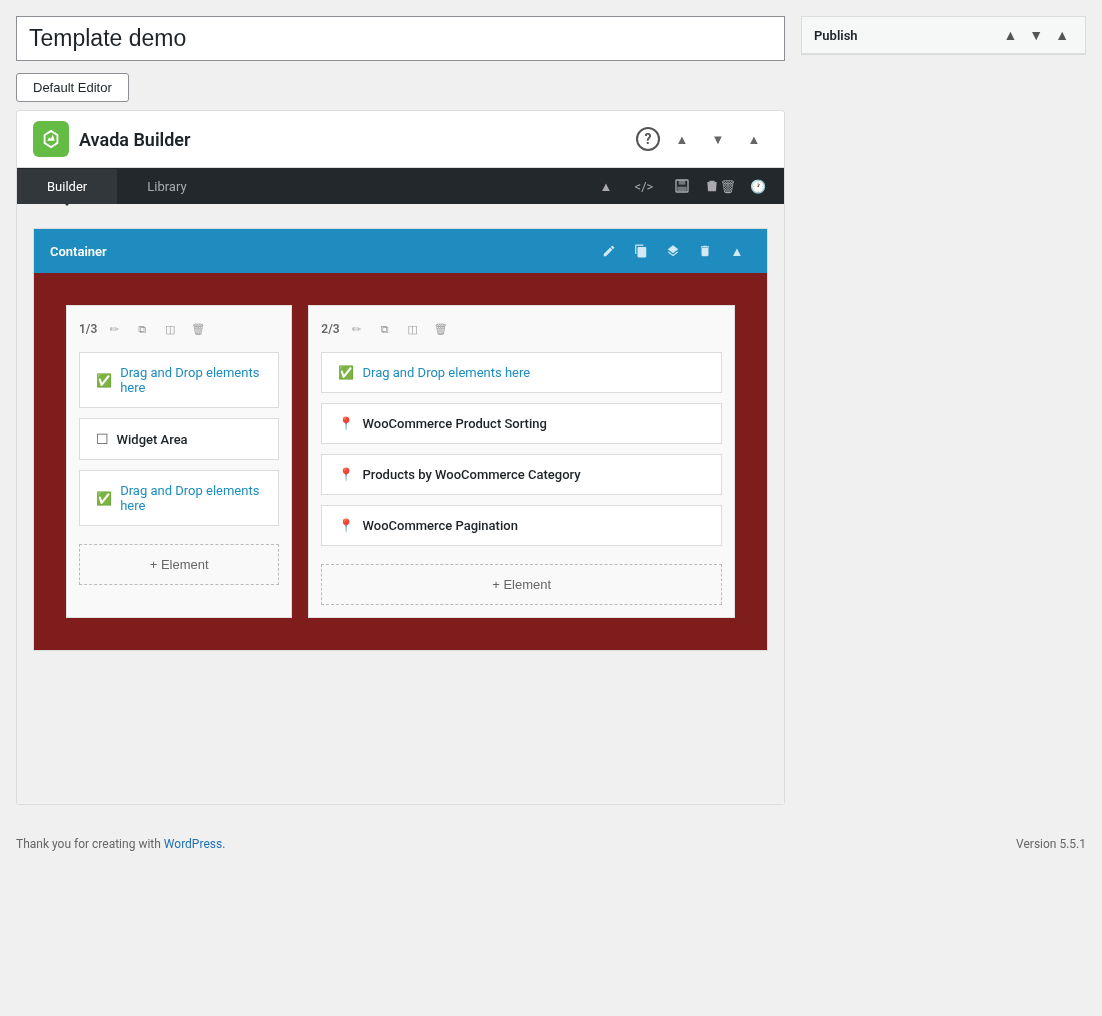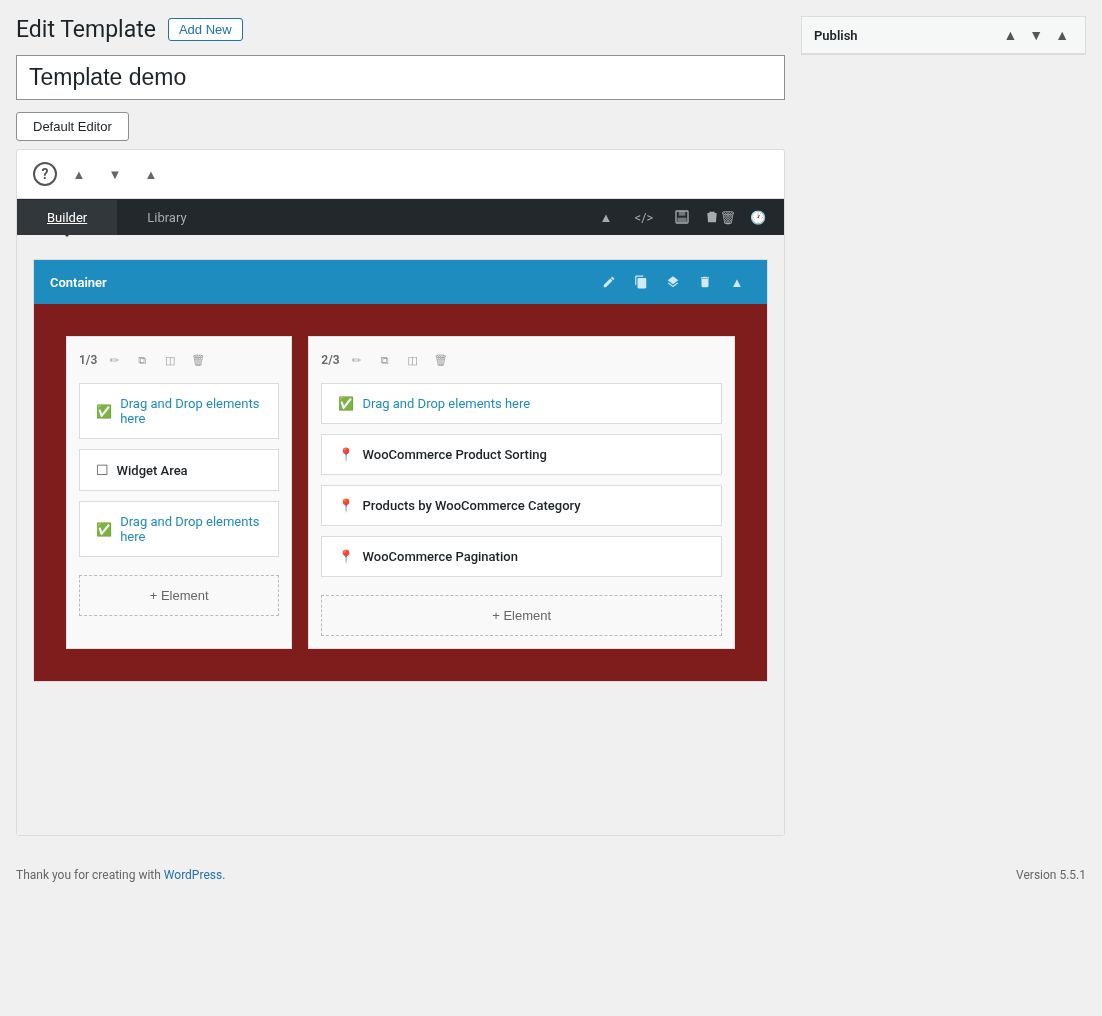--- a/index.html
+++ b/index.html
@@ -141,21 +141,20 @@
     .builder-tab {
       padding: 10px 30px;
       color: #a8aaad;
       cursor: pointer;
       font-size: 13px;
       position: relative;
     }
     .builder-tab.active {
       background: #32373c;
       color: #fff;
-      text-decoration: underline;
     }
     .builder-tab.active::after {
       content: '';
       position: absolute;
       bottom: -8px;
       left: 50%;
       transform: translateX(-50%);
       border: 6px solid transparent;
       border-top-color: #32373c;
     }
@@ -348,35 +347,40 @@
     .check-icon { color: #1e8cbe; }
     .woo-icon { color: #7f54b3; }
   </style>
 </head>
 <body>
 
 <div class="page-wrapper">
   <div class="main-column">
 
     
-    <div class="page-header">
-      <h1 class="page-title">Edit Template</h1>
-      <button class="add-new-btn">Add New</button>
-    </div>
 
     
     <input type="text" class="template-name-input" value="Template demo" style="">
 
     
     <button class="default-editor-btn">Default Editor</button>
 
     
     <div class="avada-panel">
 
       <div class="avada-panel-header">
+        <div class="avada-logo-area">
+          <div class="avada-logo">
+            <svg viewBox="0 0 24 24" fill="white">
+              <path d="M12 2L4 7v10l8 5 8-5V7L12 2zm0 2.5l6 3.75v7.5L12 19.5l-6-3.75v-7.5L12 4.5z"></path>
+              <path d="M8 14l2-4 2 2 2-5 2 7H8z" fill="white"></path>
+            </svg>
+          </div>
+          <span class="avada-title">Avada Builder</span>
+        </div>
         <div class="panel-header-controls">
           <div class="help-circle">?</div>
           <div class="panel-ctrl-btn">▲</div>
           <div class="panel-ctrl-btn">▼</div>
           <div class="panel-ctrl-btn">▲</div>
         </div>
       </div>
 
       <div class="builder-tabs">
         <div class="builder-tab active">Builder</div>

